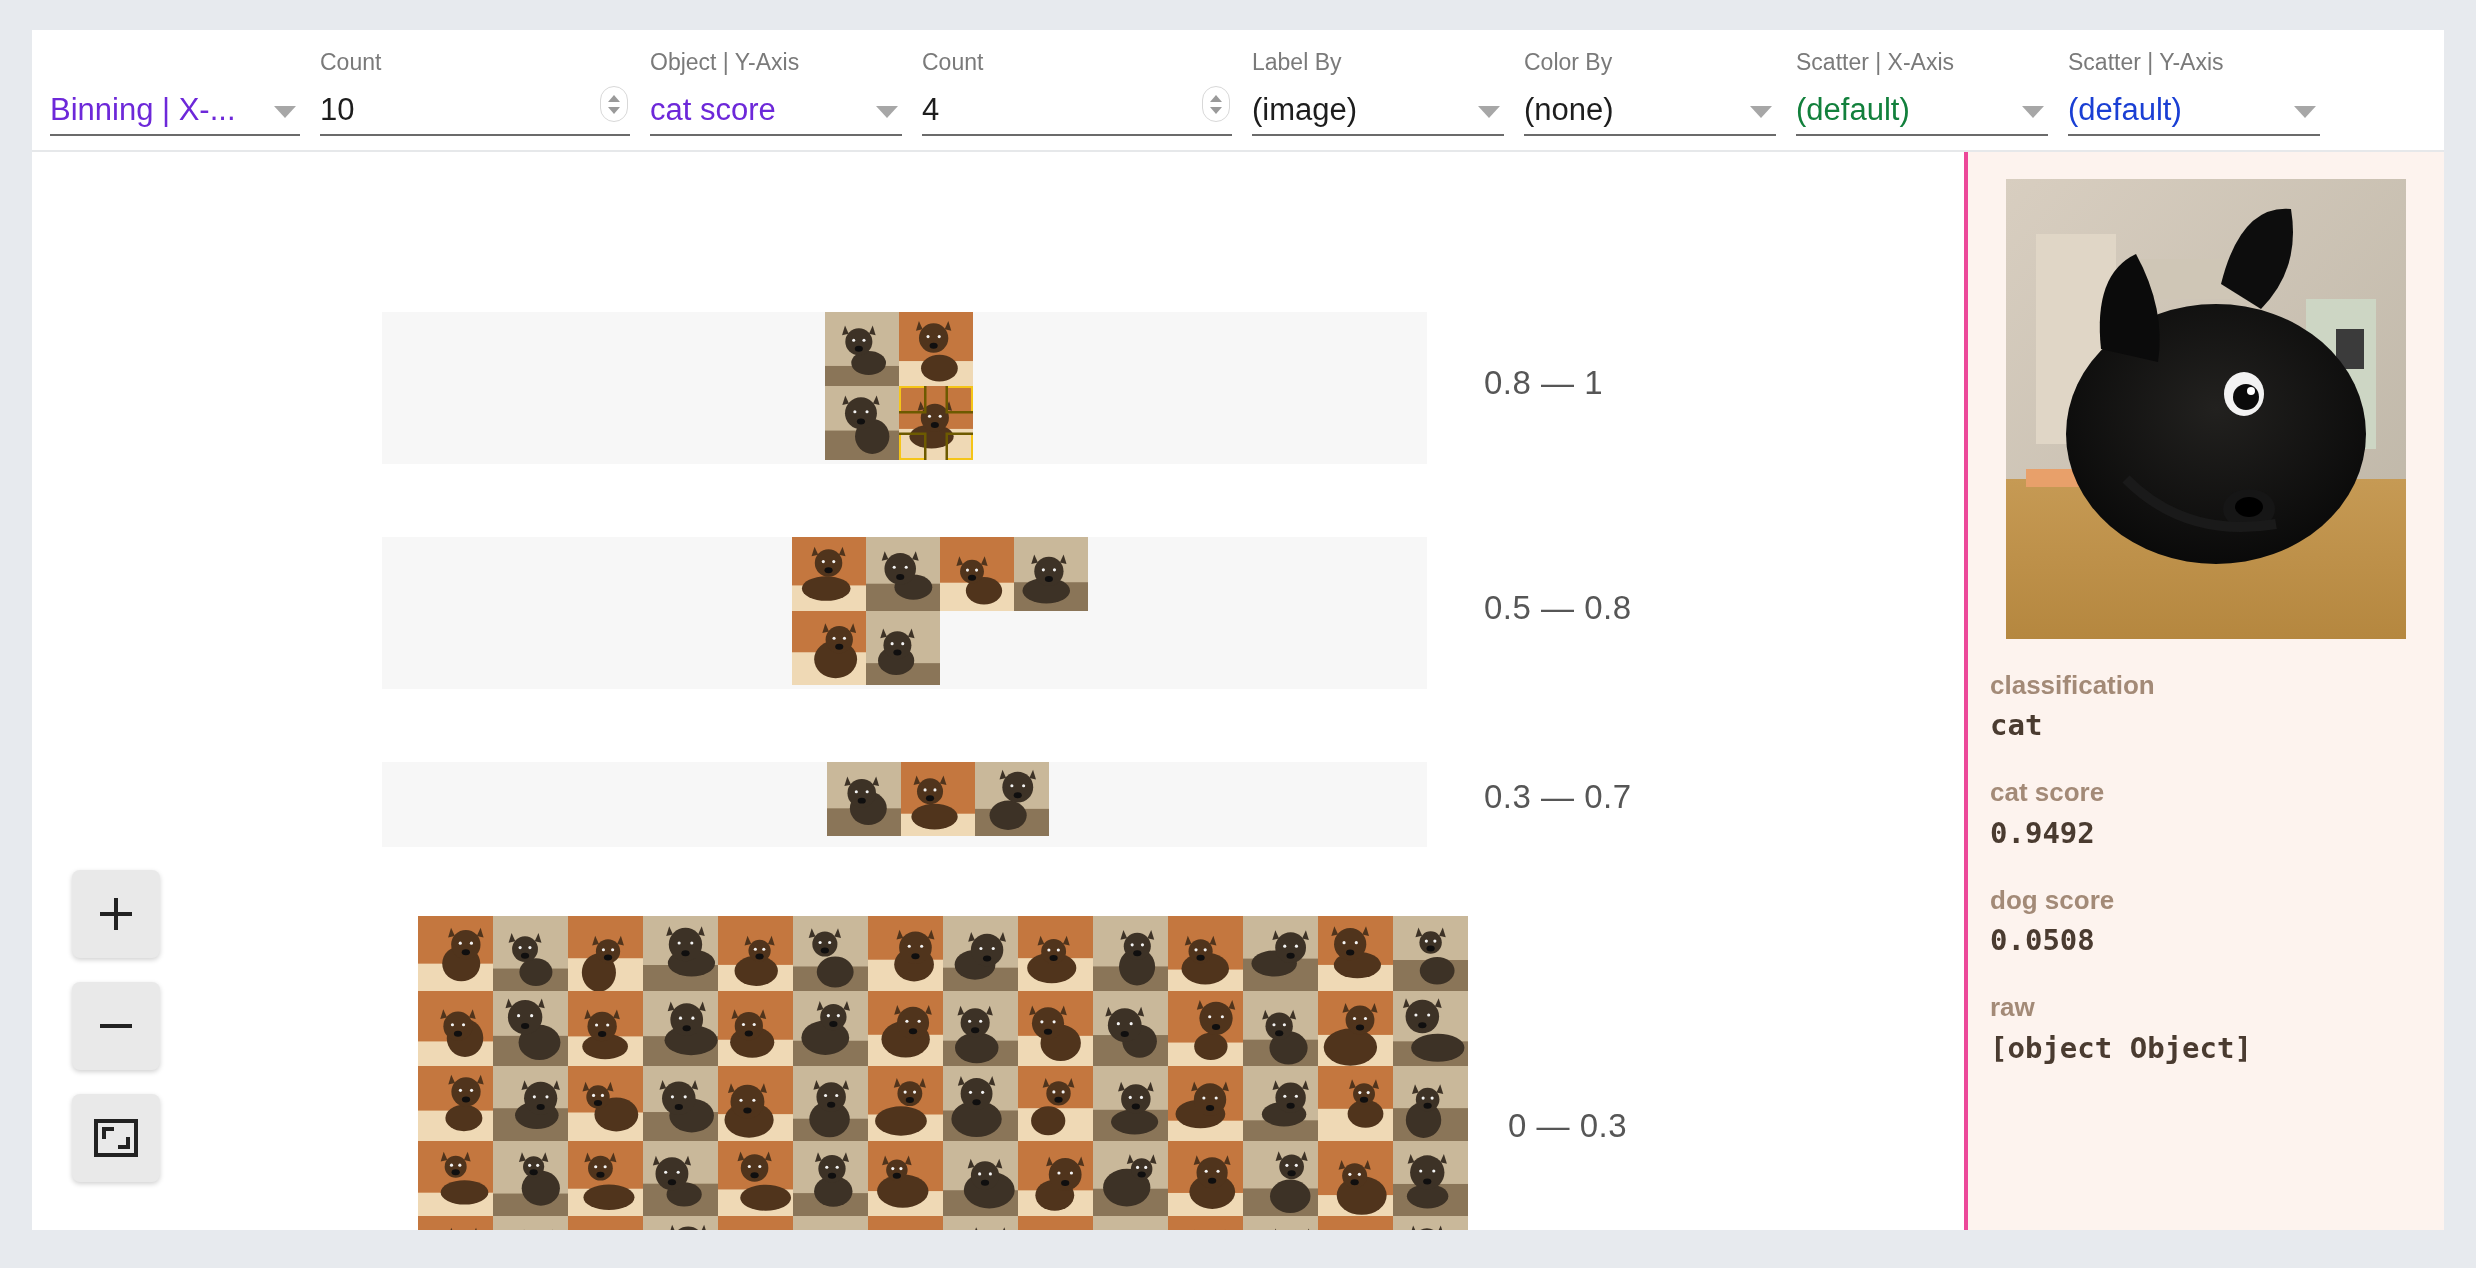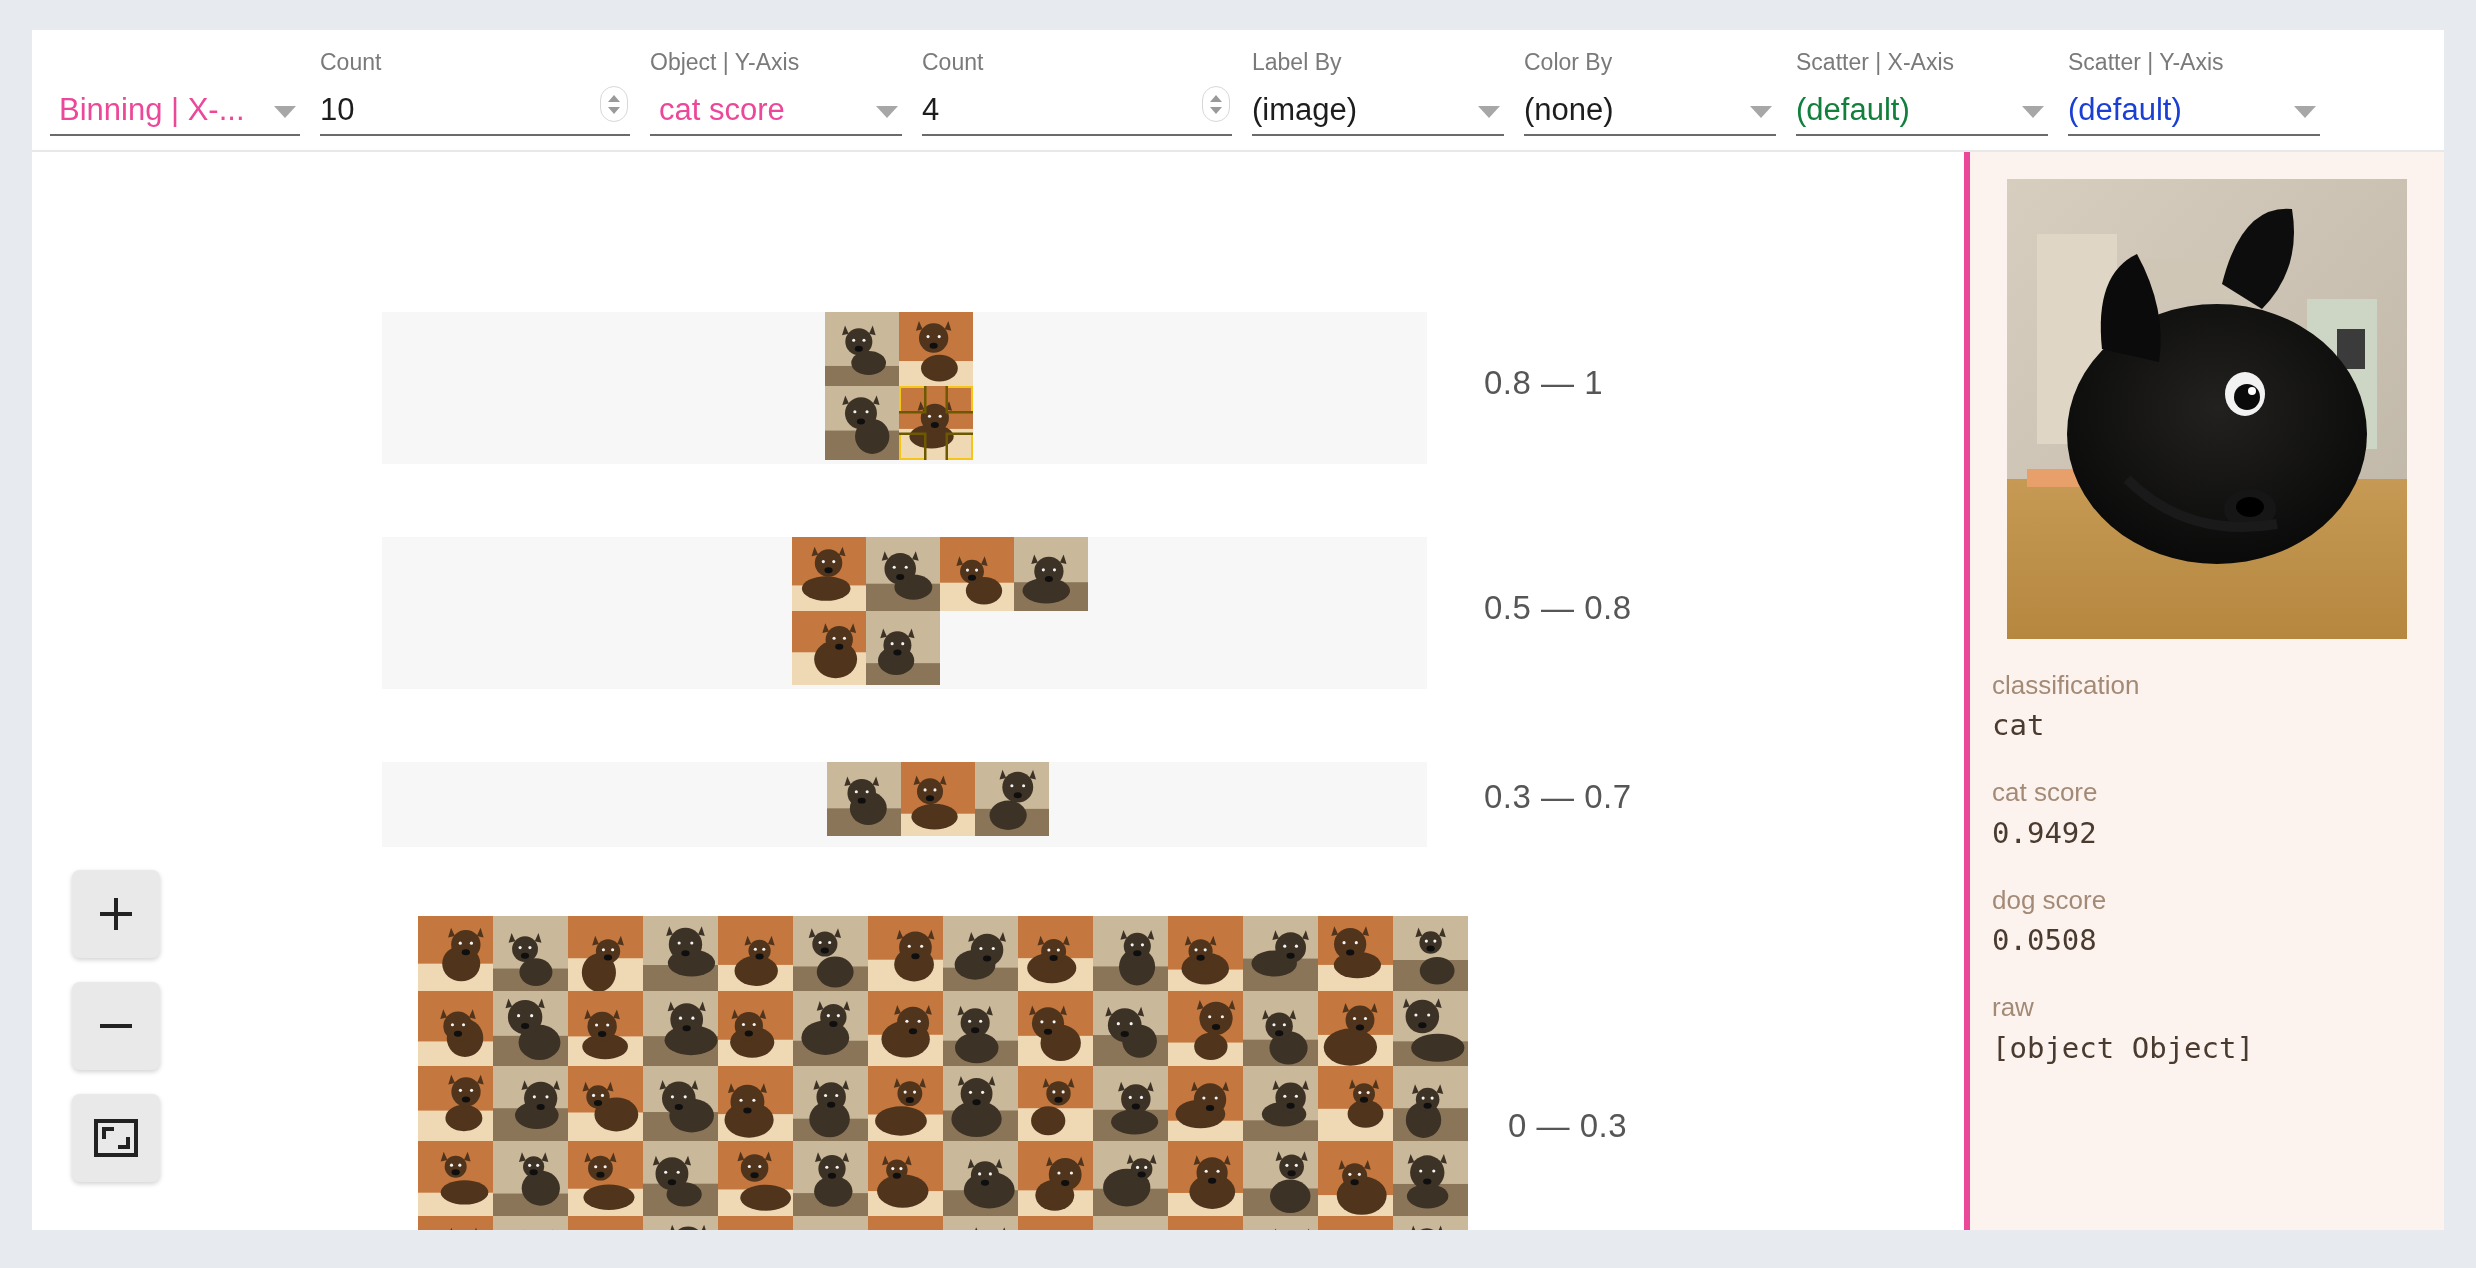--- a/index.html
+++ b/index.html
@@ -50,21 +50,21 @@
     display: flex;
     align-items: center;
   }
   .ctl-value {
     font-size: 31px;
     color: #1d1d1d;
     line-height: 1;
     white-space: nowrap;
     padding-bottom: 6px;
   }
-  .ctl-value.muted { color: #ec4899; margin-left: 9px; }
+  .ctl-value.muted { color: #6d28d9; }
   .ctl-value.green { color: #12803c; }
   .ctl-value.blue  { color: #1a3fd4; }
 
   .caret {
     position: absolute;
     right: 4px;
     bottom: 16px;
     width: 0; height: 0;
     border-left: 11px solid transparent;
     border-right: 11px solid transparent;
@@ -185,23 +185,24 @@
     justify-content: center;
     cursor: pointer;
     padding: 0;
   }
   .zoom-btn svg { display: block; }
 
   
   #detail {
     flex: 0 0 480px;
     background: #fdf3ee;
-    border-left: 6px solid #ec4899;
+    border-left: 4px solid #ec4899;
     padding: 22px 22px 0 22px;
     overflow: hidden;
+    font-weight: bold;
   }
   #detail-image {
     width: 100%;
     height: 470px;
     background: #fdf3ee;
     display: flex;
     align-items: center;
     justify-content: center;
     margin-bottom: 26px;
   }

